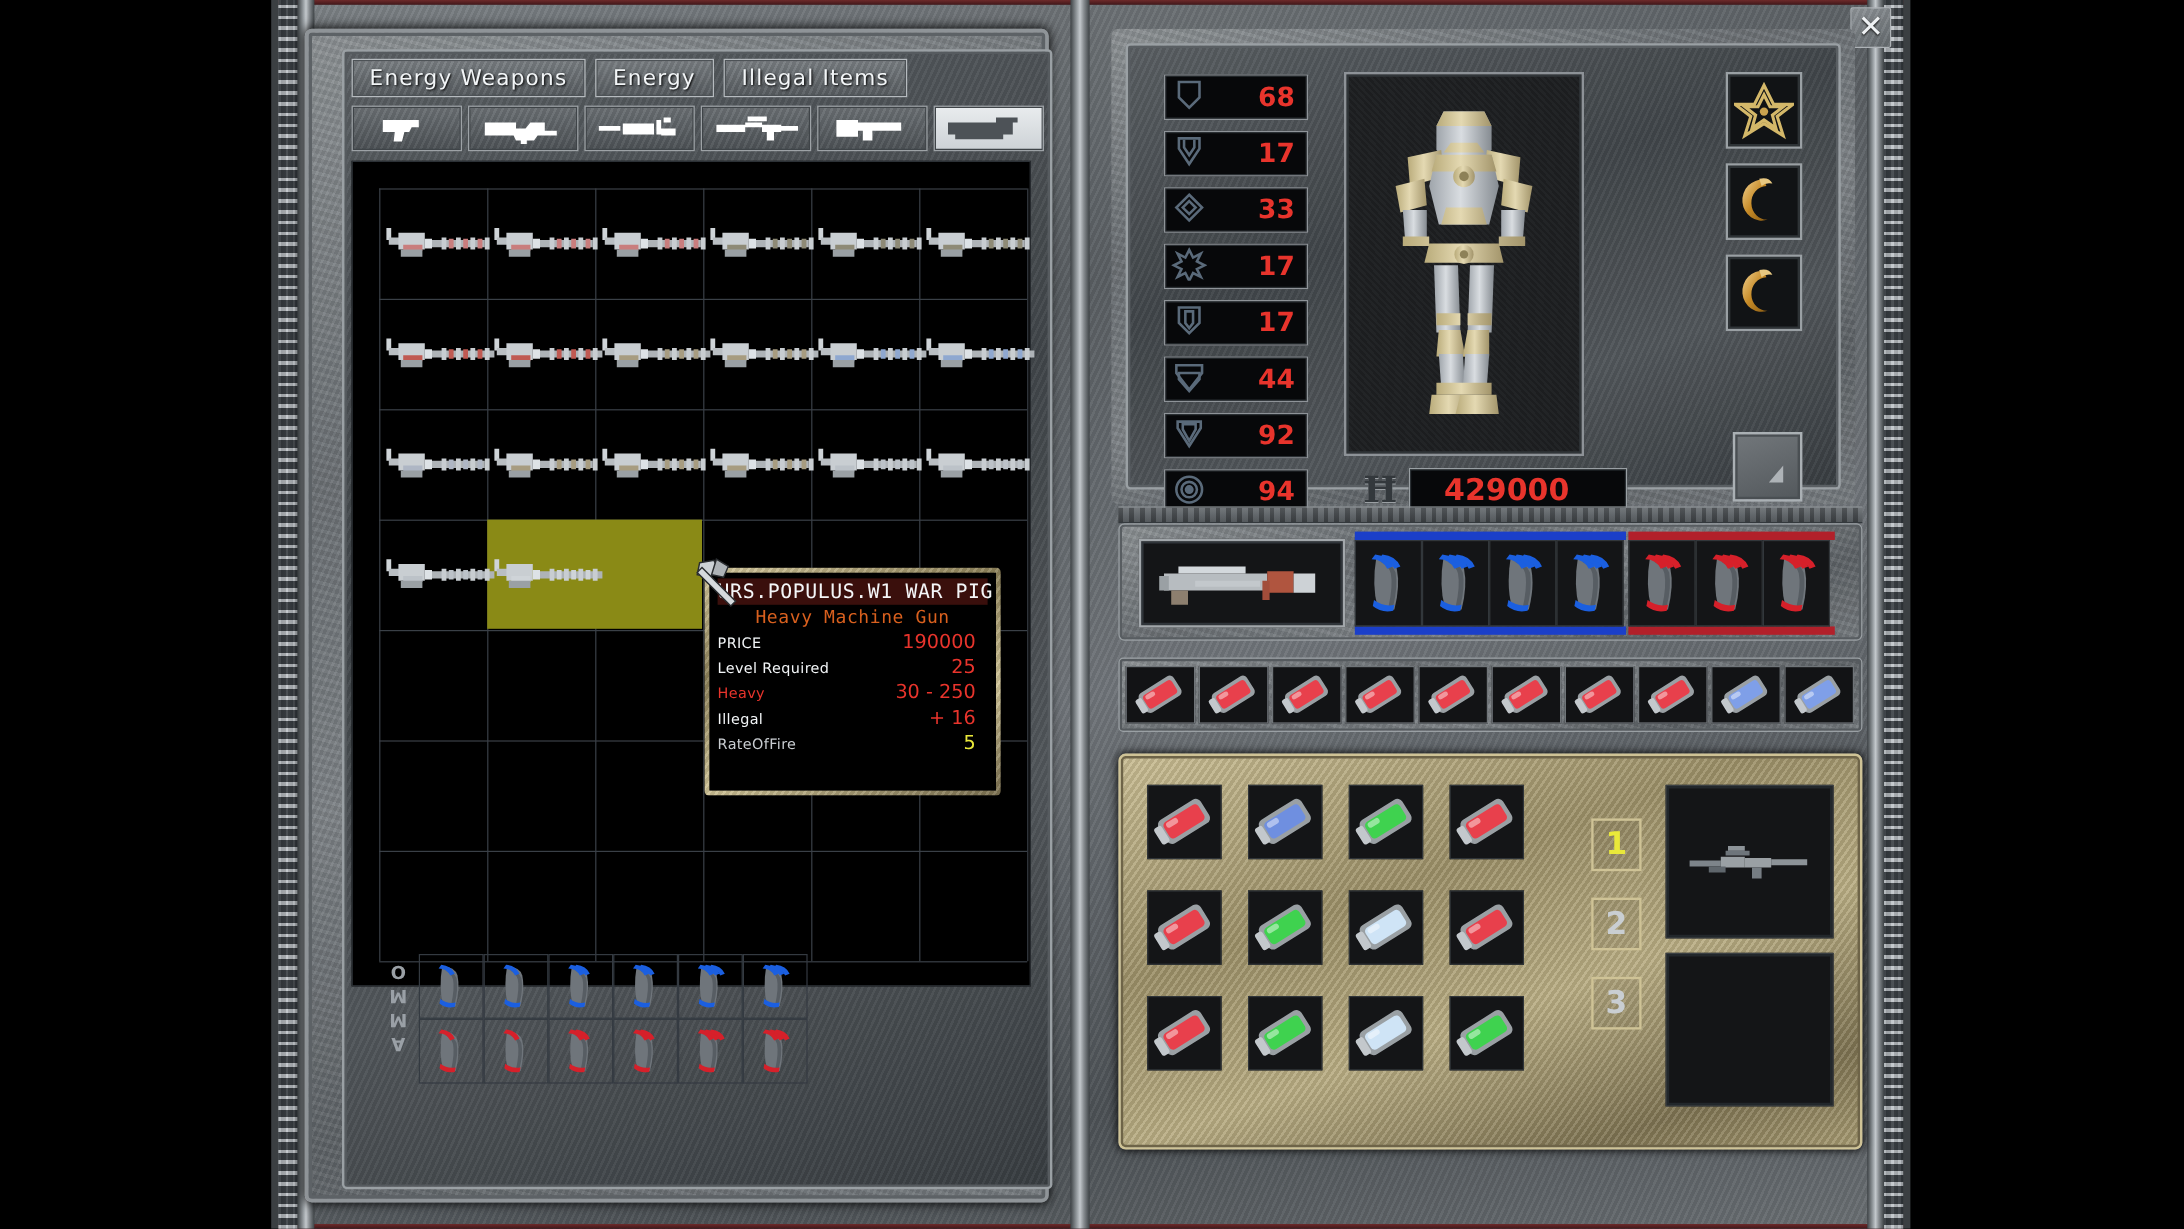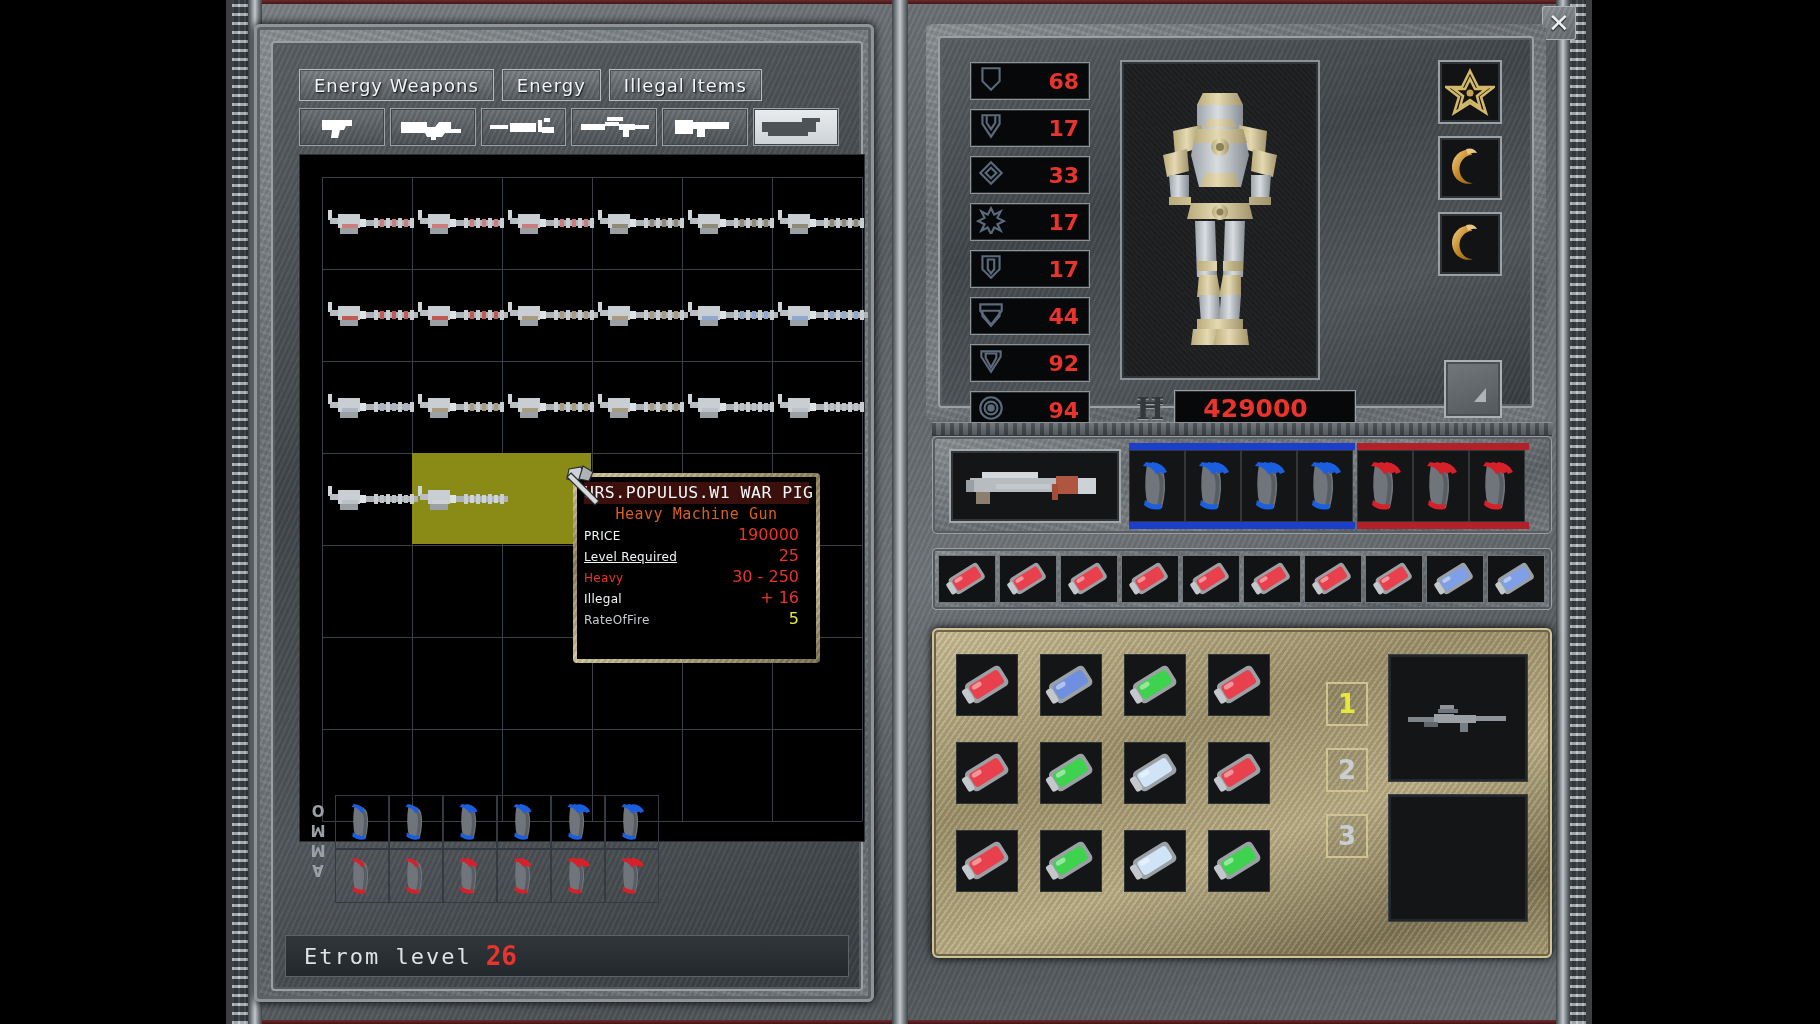--- a/index.html
+++ b/index.html
@@ -69,24 +69,24 @@
   }
 
   
   #left-panel{
     position:absolute; left:22px; top:24px; width:620px; height:978px;
     border:3px solid #8f9498; border-radius:6px;
     box-shadow:inset 0 0 0 3px #5d6266, 0 0 10px #000;
     padding:4px;
   }
   #left-inner{
-    position:absolute; left:14px; top:14px; width:592px; height:950px;
+    position:absolute; left:28px; top:14px; width:592px; height:950px;
     border:2px solid #9aa0a4; border-radius:4px;
     box-shadow:inset 0 0 0 2px #565b5f;
-    padding:22px;
+    padding:2px;
   }
 
   
   #cat-tabs{ display:flex; gap:8px; margin:4px 0 0 4px; }
   .cat-tab{
     height:32px; padding:0 14px; display:flex; align-items:center; justify-content:center;
     border:1px solid #b6bbbf;
     box-shadow:inset 0 0 0 1px #4d5256, inset 0 1px 0 rgba(255,255,255,.25);
     background:
       repeating-linear-gradient(115deg, rgba(255,255,255,.05) 0 2px, rgba(0,0,0,.08) 2px 5px),
@@ -697,35 +697,31 @@
                   <path fill="#575d63" d="M13 10 q10 1 13 9 q2 12 -2 28 l-4 1 q4 -18 2 -28 q-2 -7 -9 -10z"></path>
                   <path fill="#d6202a" d="M9 4 q11 1 15 10 l-5 2 q-4 -8 -13 -8z"></path>
                   <path fill="#d6202a" d="M15 4 q11 1 15 10 l-5 2 q-4 -8 -13 -8z"></path>
                   <path fill="#d6202a" d="M21 4 q11 1 15 10 l-5 2 q-4 -8 -13 -8z"></path>
                   <path fill="#d6202a" d="M8 42 q8 6 17 4 l-1 5 q-10 2 -17 -4z"></path>
                 </svg>
               </div>
             </div>
         </div>
 
-        <div id="level-bar">
-          <span id="level-label">Etrom level</span>
-          <span id="level-value">26</span>
-        </div>
 
         <div id="tooltip">
           <div id="tt-title">URS.POPULUS.W1  WAR  PIG</div>
           <div id="tt-sub" style="color: rgb(217, 96, 30);">Heavy  Machine  Gun</div>
           <div id="tt-rows">
               <div class="tt-row">
                 <span class="tt-k" style="color: rgb(242, 245, 247);">PRICE</span>
                 <span class="tt-v" style="color: rgb(232, 52, 44);">190000</span>
               </div>
               <div class="tt-row">
-                <span class="tt-k" style="color: rgb(242, 245, 247); text-decoration: underline;">Level  Required</span>
+                <span class="tt-k" style="color: rgb(242, 245, 247);">Level  Required</span>
                 <span class="tt-v" style="color: rgb(232, 52, 44);">25</span>
               </div>
               <div class="tt-row">
                 <span class="tt-k" style="color: rgb(232, 52, 44);">Heavy</span>
                 <span class="tt-v" style="color: rgb(232, 52, 44);">30 - 250</span>
               </div>
               <div class="tt-row">
                 <span class="tt-k" style="color: rgb(242, 245, 247);">Illegal</span>
                 <span class="tt-v" style="color: rgb(232, 52, 44);">+  16</span>
               </div>

